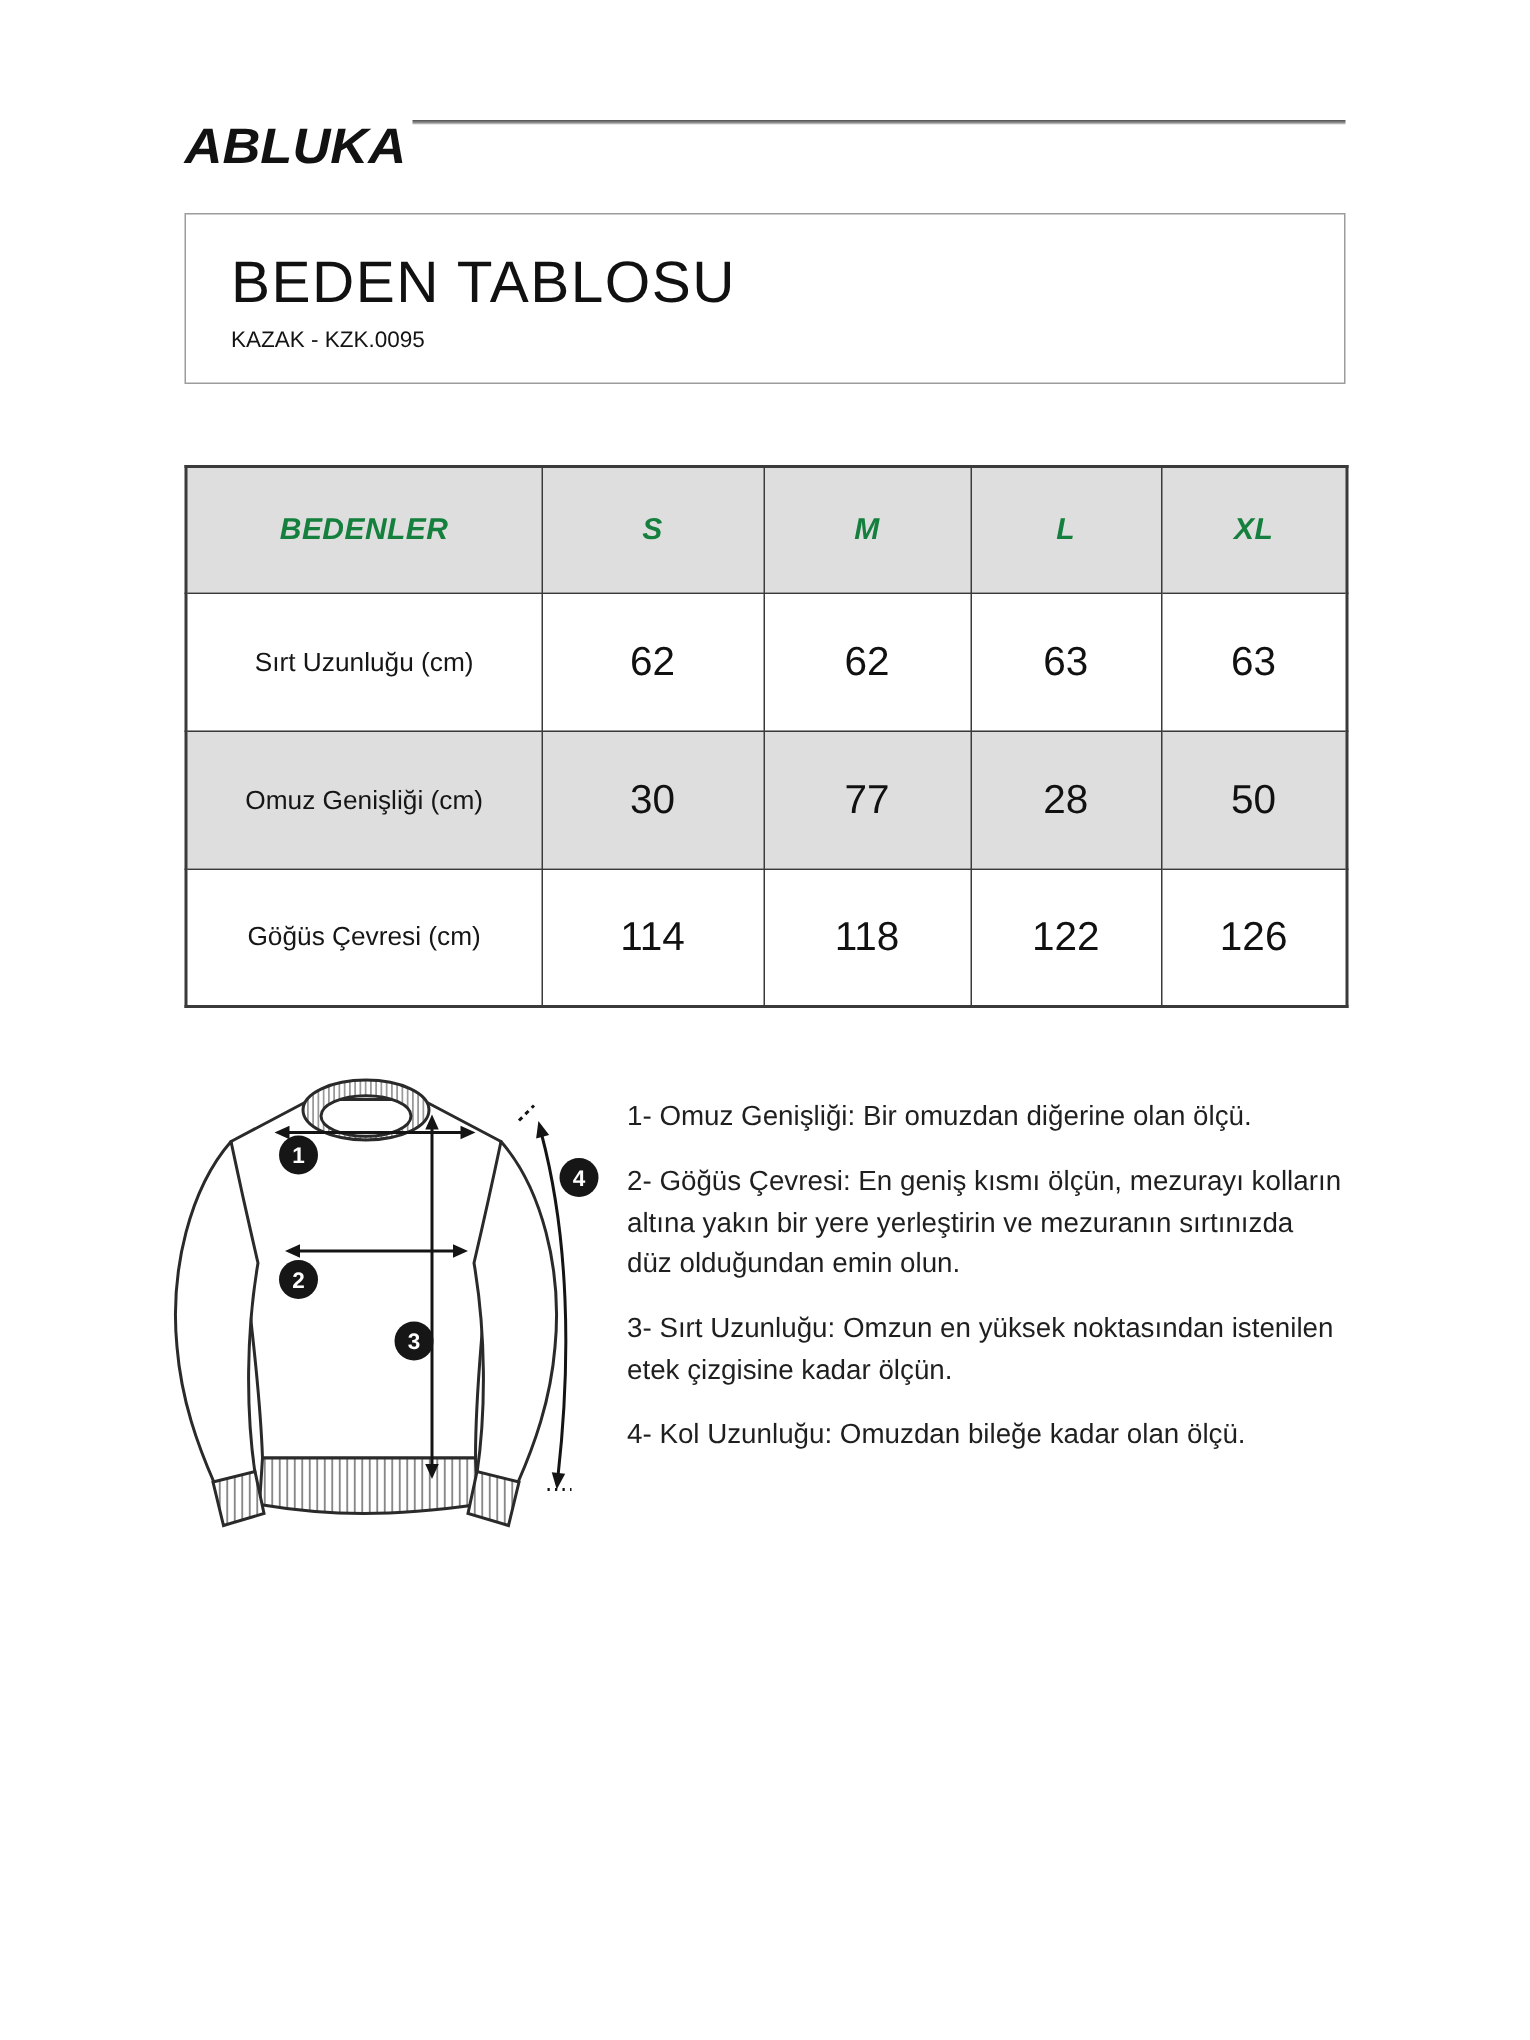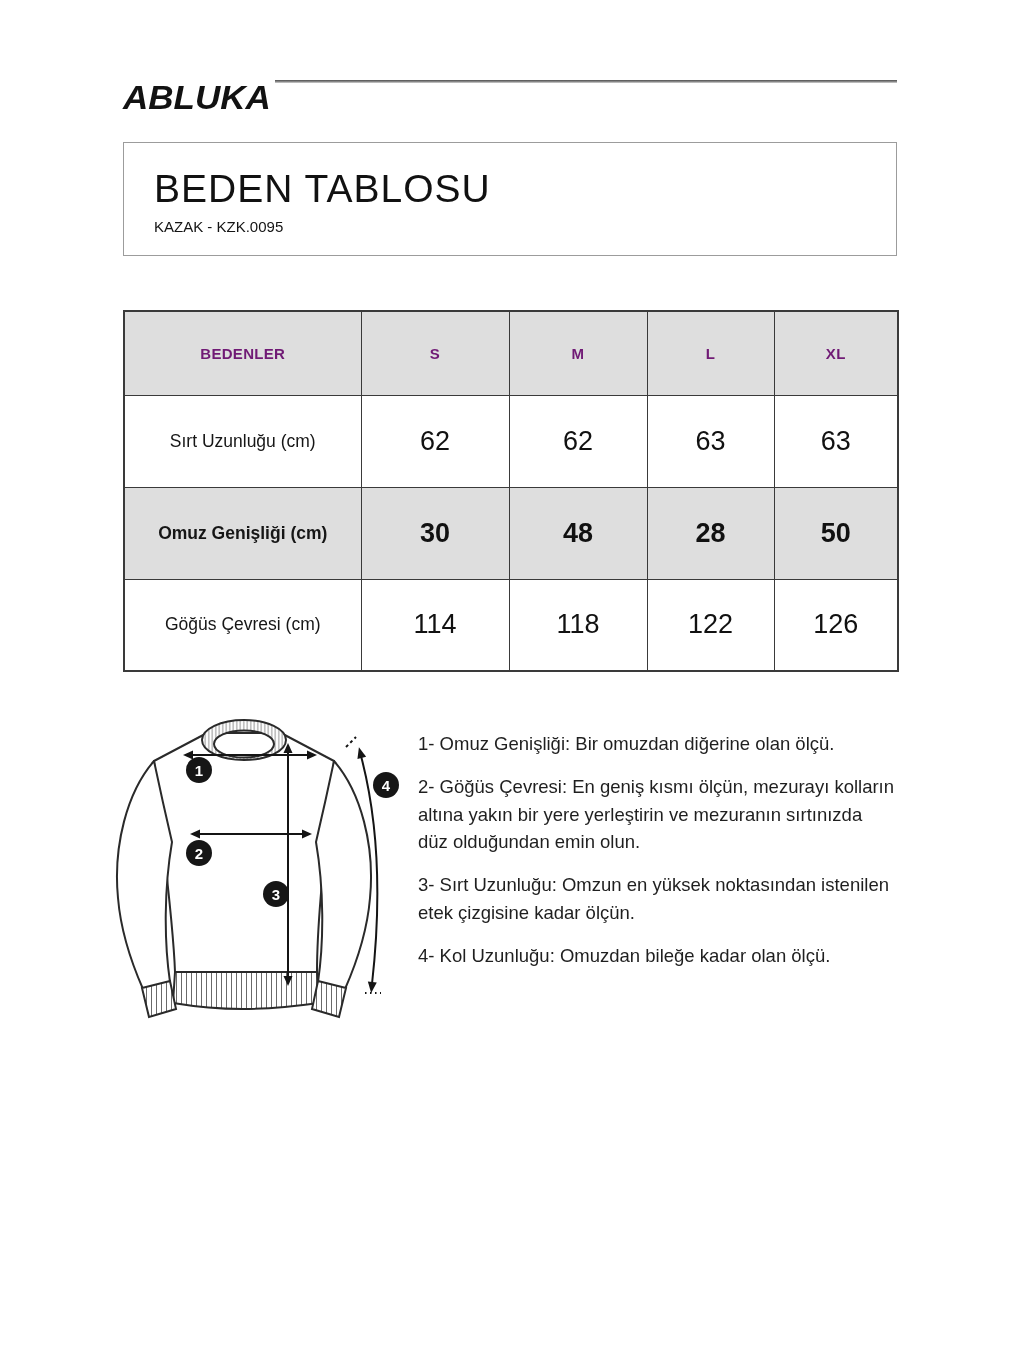--- a/index.html
+++ b/index.html
@@ -38,23 +38,23 @@
 
   
   table.size-table {
     margin-top: 54px; width: 100%;
     border-collapse: collapse; table-layout: fixed;
     text-align: center;
     border: 2px solid #3a3a3a;
   }
   .size-table th, .size-table td { border: 1.5px solid #3a3a3a; padding: 0; }
   .size-table thead tr { height: 84px; background: #dedede; }
-  .size-table th { font-size: 15px; font-weight: 700; letter-spacing: 0.3px; color: #701a75; }
+  .size-table th { font-size: 20px; font-weight: 700; letter-spacing: 0.3px; color: #15803d; font-style: italic; }
   .size-table tbody tr { height: 92px; background: #ffffff; }
-  .size-table tbody tr.alt { background: #dedede; font-weight: bold; }
+  .size-table tbody tr.alt { background: #dedede; }
   .size-table td.row-label { font-size: 17.5px; color: #161616; }
   .size-table td.cell-value { font-size: 27px; color: #111111; }
 
   
   .measure-heading {
     margin: 48px 0 0 0;
     font-size: 28px; font-weight: 800; letter-spacing: 0.3px; color: #101010;
   }
   .measure-row { display: flex; align-items: flex-start; margin-top: 32px; margin-left: -14px; }
   .sweater-figure { flex: 0 0 auto; }
@@ -109,21 +109,21 @@
       <tr>
         <td class="row-label">Sırt Uzunluğu (cm)</td>
         <td class="cell-value">62</td>
         <td class="cell-value">62</td>
         <td class="cell-value">63</td>
         <td class="cell-value">63</td>
       </tr>
       <tr class="alt">
         <td class="row-label">Omuz Genişliği (cm)</td>
         <td class="cell-value">30</td>
-        <td class="cell-value">48</td>
+        <td class="cell-value">77</td>
         <td class="cell-value">28</td>
         <td class="cell-value">50</td>
       </tr>
       <tr>
         <td class="row-label">Göğüs Çevresi (cm)</td>
         <td class="cell-value">114</td>
         <td class="cell-value">118</td>
         <td class="cell-value">122</td>
         <td class="cell-value">126</td>
       </tr>

